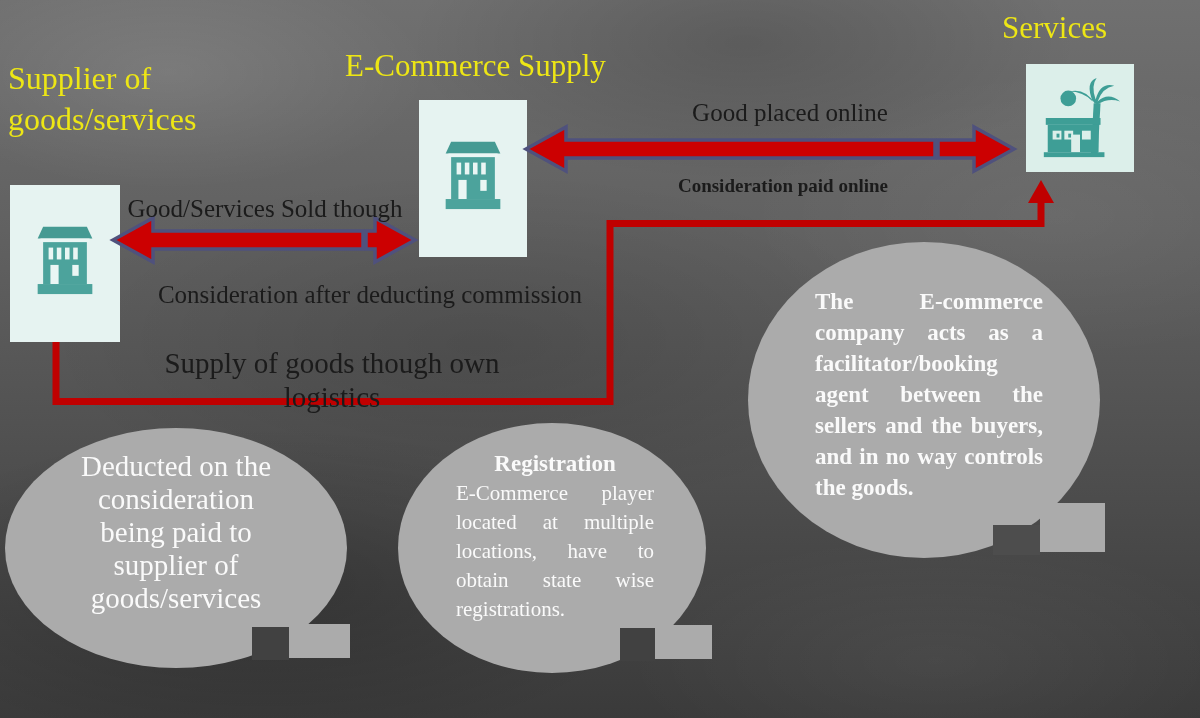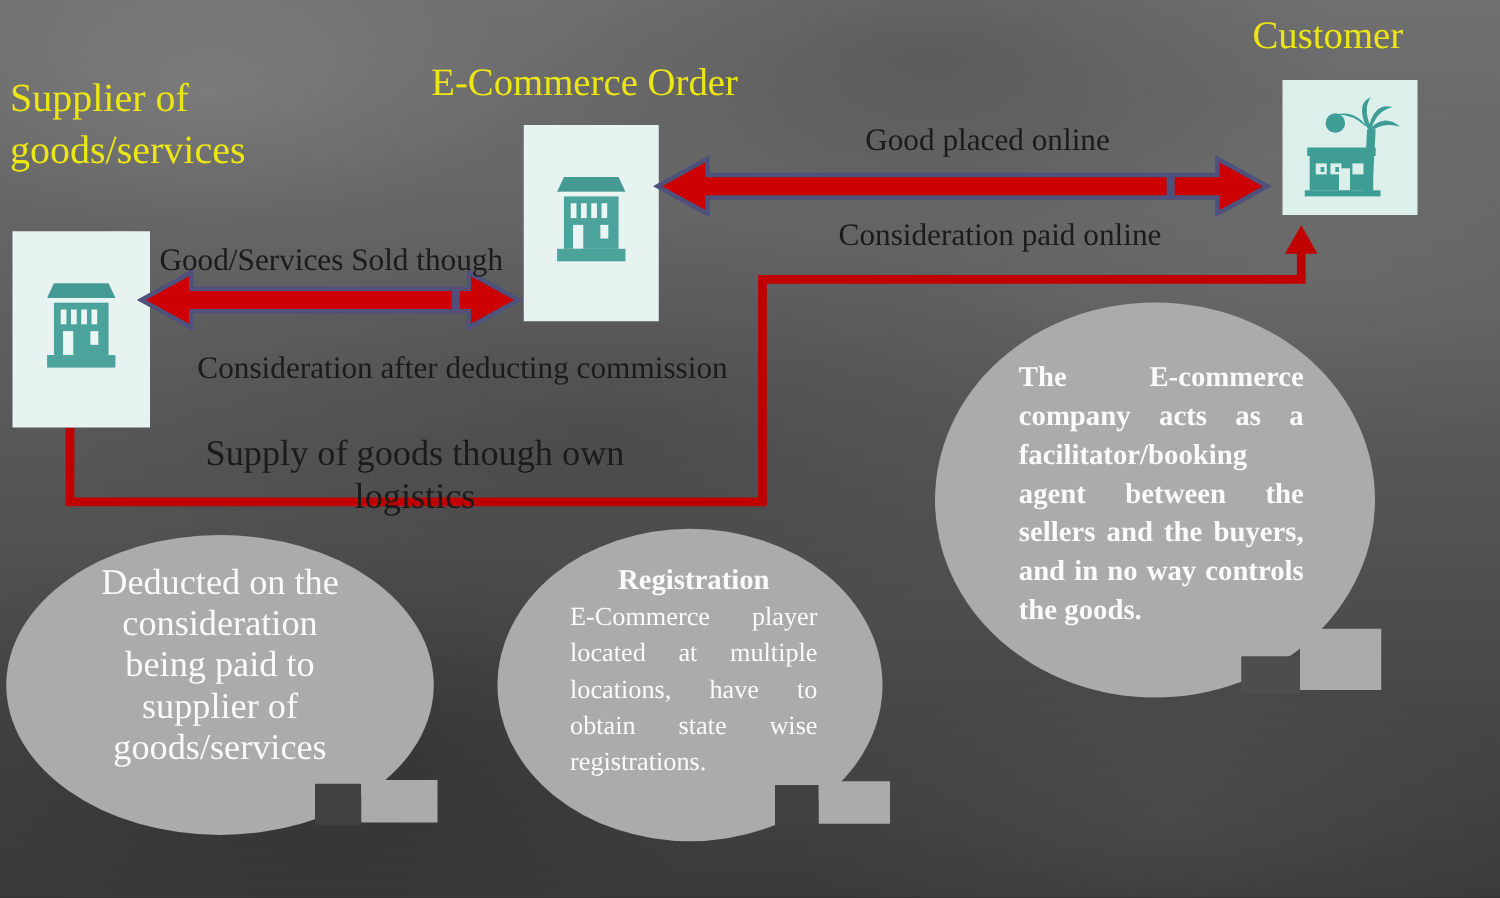--- a/index.html
+++ b/index.html
@@ -32,22 +32,22 @@
 
 <div class="stage">
 
   <svg class="abs" style="left:0;top:0;" width="1200" height="718" viewBox="0 0 1200 718">
     <path d="M56 342 L56 401.5 L610 401.5 L610 223.5 L1041 223.5 L1041 198" fill="none" stroke="#C00000" stroke-width="7" stroke-linejoin="miter"></path>
     <polygon points="1041,180 1028,203 1054,203" fill="#C00000"></polygon>
   </svg>
 
   <div class="abs title" style="left:8px;top:58px;font-size:32px;">Supplier of
 goods/services</div>
-  <div class="abs title" style="left:345px;top:46px;font-size:31px;">E-Commerce Order</div>
-  <div class="abs title" style="left:1002px;top:8px;font-size:31px;">Customer</div>
+  <div class="abs title" style="left:345px;top:46px;font-size:31px;">E-Commerce Supply</div>
+  <div class="abs title" style="left:1002px;top:8px;font-size:31px;">Services</div>
 
   <div class="iconbox" style="left:10px;top:185px;width:110px;height:157px;">
     <svg width="74" height="82" viewBox="0 0 80 90">
       <polygon points="10,17 70,17 64,4 16,4" fill="#459A93"></polygon>
       <rect x="13" y="17" width="54" height="4" fill="#EAF6F4"></rect>
       <rect x="16" y="21" width="48" height="46" fill="#4CA39C"></rect>
       <rect x="22" y="27" width="5" height="13" fill="#EAF6F4"></rect>
       <rect x="31" y="27" width="5" height="13" fill="#EAF6F4"></rect>
       <rect x="40" y="27" width="5" height="13" fill="#EAF6F4"></rect>
       <rect x="49" y="27" width="5" height="13" fill="#EAF6F4"></rect>
@@ -93,21 +93,21 @@
     <polygon points="6,28 46,6 46,19 415,19 415,37 46,37 46,50" fill="#CC0001" stroke="#4F517D" stroke-width="3.5" stroke-linejoin="miter"></polygon>
     <polygon points="494,28 454,6 454,19 418,19 418,37 454,37 454,50" fill="#CC0001" stroke="#4F517D" stroke-width="3.5" stroke-linejoin="miter"></polygon>
   </svg>
 
   <svg class="abs" style="left:108px;top:212px;" width="312" height="56" viewBox="0 0 312 56">
     <polygon points="5,28 45,6 45,19 255,19 255,37 45,37 45,50" fill="#CC0001" stroke="#4F517D" stroke-width="3.5" stroke-linejoin="miter"></polygon>
     <polygon points="307,28 267,6 267,19 258,19 258,37 267,37 267,50" fill="#CC0001" stroke="#4F517D" stroke-width="3.5" stroke-linejoin="miter"></polygon>
   </svg>
 
   <div class="abs blabel center" style="left:620px;top:99px;width:340px;font-size:25px;">Good placed online</div>
-  <div class="abs blabel center" style="left:630px;top:175px;width:340px;font-size:25px;">Consideration paid online</div>
+  <div class="abs blabel center" style="left:613px;top:175px;width:340px;font-size:19px;font-weight:bold;">Consideration paid online</div>
   <div class="abs blabel center" style="left:95px;top:195px;width:340px;font-size:25px;">Good/Services Sold though</div>
   <div class="abs blabel center" style="left:110px;top:281px;width:520px;font-size:25px;">Consideration after deducting commission</div>
   <div class="abs blabel center" style="left:132px;top:346px;width:400px;font-size:29px;line-height:34px;text-align:center;">Supply of goods though own
 logistics</div>
 
   <div class="abs" style="left:5px;top:428px;width:342px;height:240px;">
     <div class="bubble-ellipse"></div>
     <div class="abs" style="left:247px;top:199px;width:37px;height:33px;background:#414141;"></div>
     <div class="abs" style="left:284px;top:196px;width:61px;height:34px;background:#ABABAB;"></div>
     <div class="bubble-text" style="left:30px;top:22px;width:282px;">

